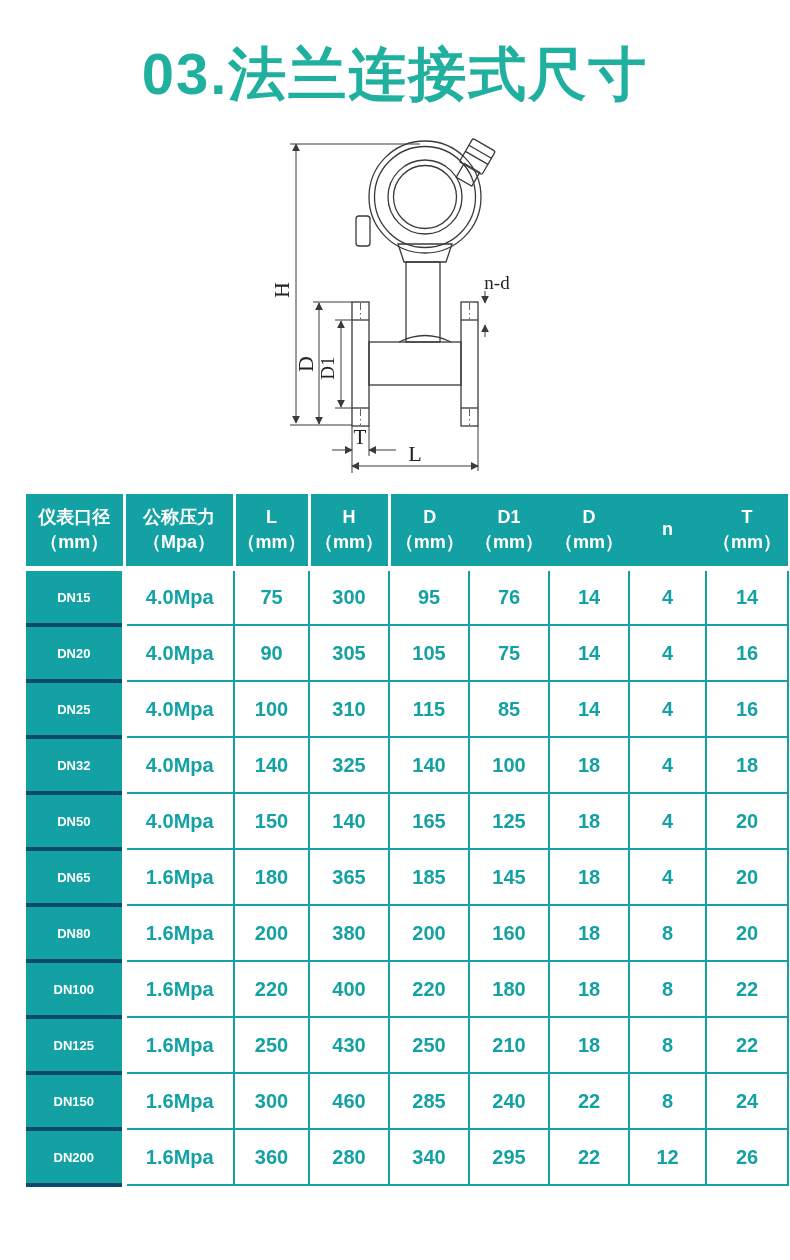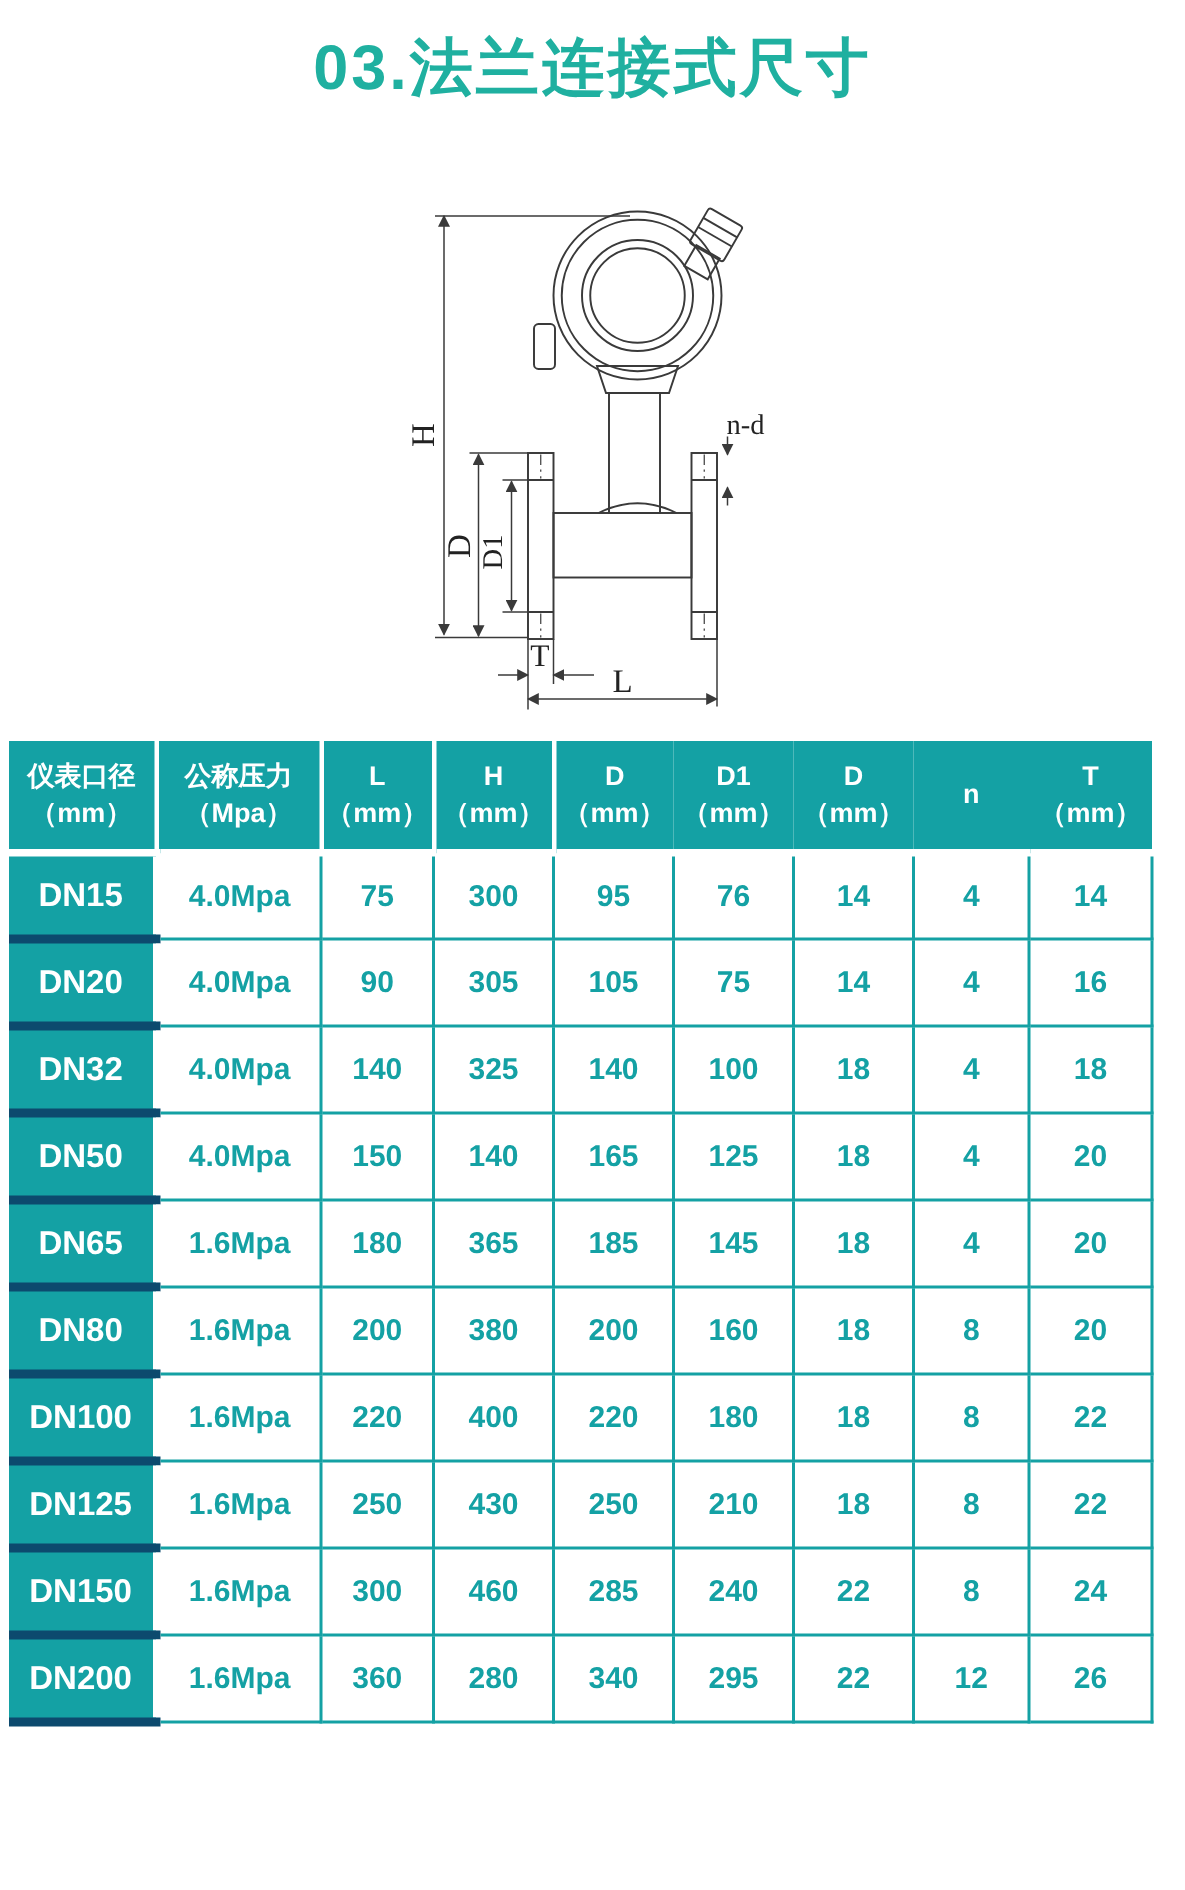--- a/index.html
+++ b/index.html
@@ -2,44 +2,44 @@
 <html><head>
 <meta charset="utf-8">
 <style>
   html,body{margin:0;padding:0;}
   body{
     width:790px;height:1260px;position:relative;background:#ffffff;
     font-family:"Liberation Sans",sans-serif;overflow:hidden;
     --teal:#14a1a4;--title-color:#1fb0a0;--ink:#3a3a3a;
   }
   .page-title{
-    position:absolute;left:0;top:17px;width:100%;text-align:center;
-    font-size:42px;font-weight:bold;letter-spacing:2px;color:var(--title-color);
+    position:absolute;left:0;top:36px;width:100%;text-align:center;
+    font-size:58px;font-weight:bold;letter-spacing:2px;color:var(--title-color);
   }
   .diagram{position:absolute;left:268px;top:132px;width:252px;height:348px;}
   .diagram text{font-family:"Liberation Serif","DejaVu Serif",serif;fill:#222;}
   .spec-table{
-    position:absolute;left:6px;top:494px;width:762px;
+    position:absolute;left:26px;top:494px;width:762px;
     border-collapse:collapse;table-layout:fixed;
   }
   .spec-table thead th{
     background:var(--teal);color:#ffffff;height:72px;padding:0;
     font-size:18px;font-weight:bold;line-height:1.4;text-align:center;
     vertical-align:middle;border-bottom:5px solid #ffffff;
   }
   .spec-table thead th.sep{border-right:3px solid #ffffff;}
   .spec-table tbody td{
     border:2px solid var(--teal);background:#ffffff;color:var(--teal);
     font-size:20px;font-weight:bold;text-align:center;height:50px;
     vertical-align:middle;
   }
   .spec-table tbody th{
-    background:var(--teal);color:#ffffff;font-size:22px;font-weight:bold;
+    background:var(--teal);color:#ffffff;font-size:13px;font-weight:bold;
     text-align:center;vertical-align:middle;height:50px;
-    border-right:5px solid #ffffff;border-bottom:6px solid #0c4a6e;
+    border-right:5px solid #ffffff;border-bottom:4px solid #0c4a6e;
   }
 </style>
 </head>
 <body style="--teal: #14a1a4; --title-color: #1fb0a0;">
 
 <div class="page-title">03.法兰连接式尺寸</div>
 
 <svg class="diagram" viewBox="0 0 252 348">
   <defs>
     <marker id="arr" viewBox="0 0 10 10" refX="9" refY="5" markerWidth="8" markerHeight="8" orient="auto-start-reverse">
@@ -176,20 +176,31 @@
         <td>4.0Mpa</td>
         <td>90</td>
         <td>305</td>
         <td>105</td>
         <td>75</td>
         <td>14</td>
         <td>4</td>
         <td>16</td>
       </tr>
       <tr>
+        <th>DN25</th>
+        <td>4.0Mpa</td>
+        <td>100</td>
+        <td>310</td>
+        <td>115</td>
+        <td>85</td>
+        <td>14</td>
+        <td>4</td>
+        <td>16</td>
+      </tr>
+      <tr>
         <th>DN32</th>
         <td>4.0Mpa</td>
         <td>140</td>
         <td>325</td>
         <td>140</td>
         <td>100</td>
         <td>18</td>
         <td>4</td>
         <td>18</td>
       </tr>

